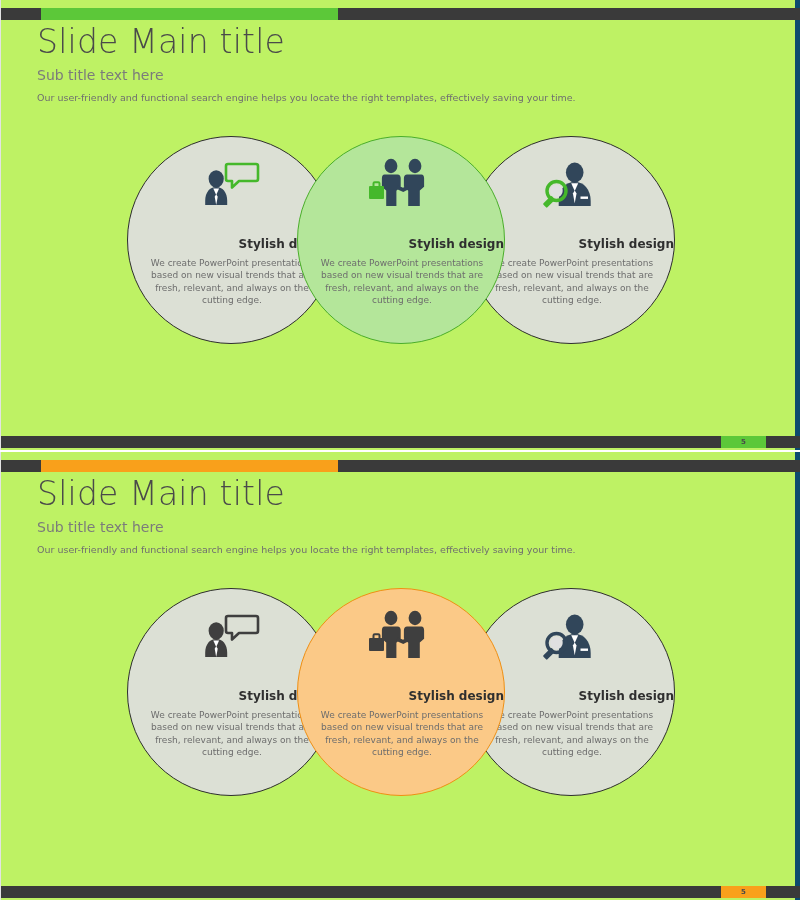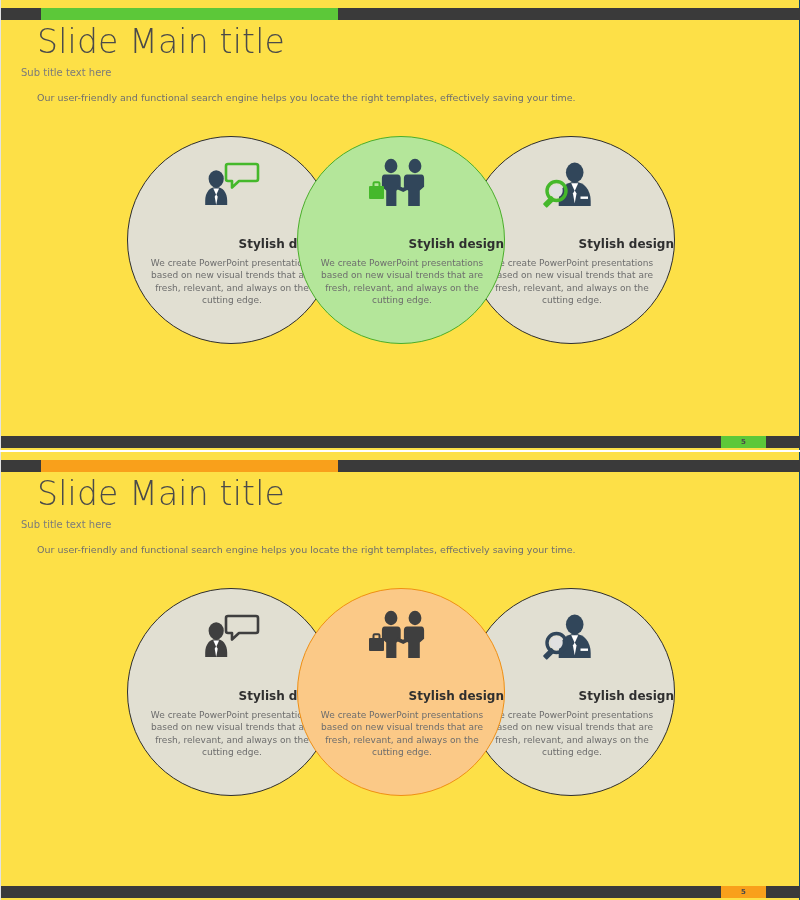--- a/index.html
+++ b/index.html
@@ -18,24 +18,24 @@
     height: 900px;
     position: relative;
     background: #ffffff;
   }
 
   
   .slide {
     position: absolute;
     left: 0;
     width: 800px;
-    background: #fde047;
+    background: #bef264;
     box-sizing: border-box;
     border-left: 1px solid #e3e3e3;
-    border-right: 1px solid #0c4a6e;
+    border-right: 5px solid #0c4a6e;
   }
   .slide--one { top: 0px;   height: 450px; }
   .slide--two { top: 452px; height: 448px; }
 
   
   .topbar {
     position: absolute;
     top: 8px;
     left: 0;
     width: 800px;
@@ -57,23 +57,23 @@
     top: 22px;
     font-size: 33px;
     font-weight: 300;
     letter-spacing: 0.2px;
     color: #4a4a4a;
     font-family: "DejaVu Sans", sans-serif;
     white-space: nowrap;
   }
   .slide-subtitle {
     position: absolute;
-    left: 20px;
+    left: 36px;
     top: 67px;
-    font-size: 10px;
+    font-size: 14px;
     font-weight: 400;
     color: #7b7b7b;
     white-space: nowrap;
   }
   .slide-desc {
     position: absolute;
     left: 36px;
     top: 92px;
     font-size: 9.5px;
     font-weight: 400;

